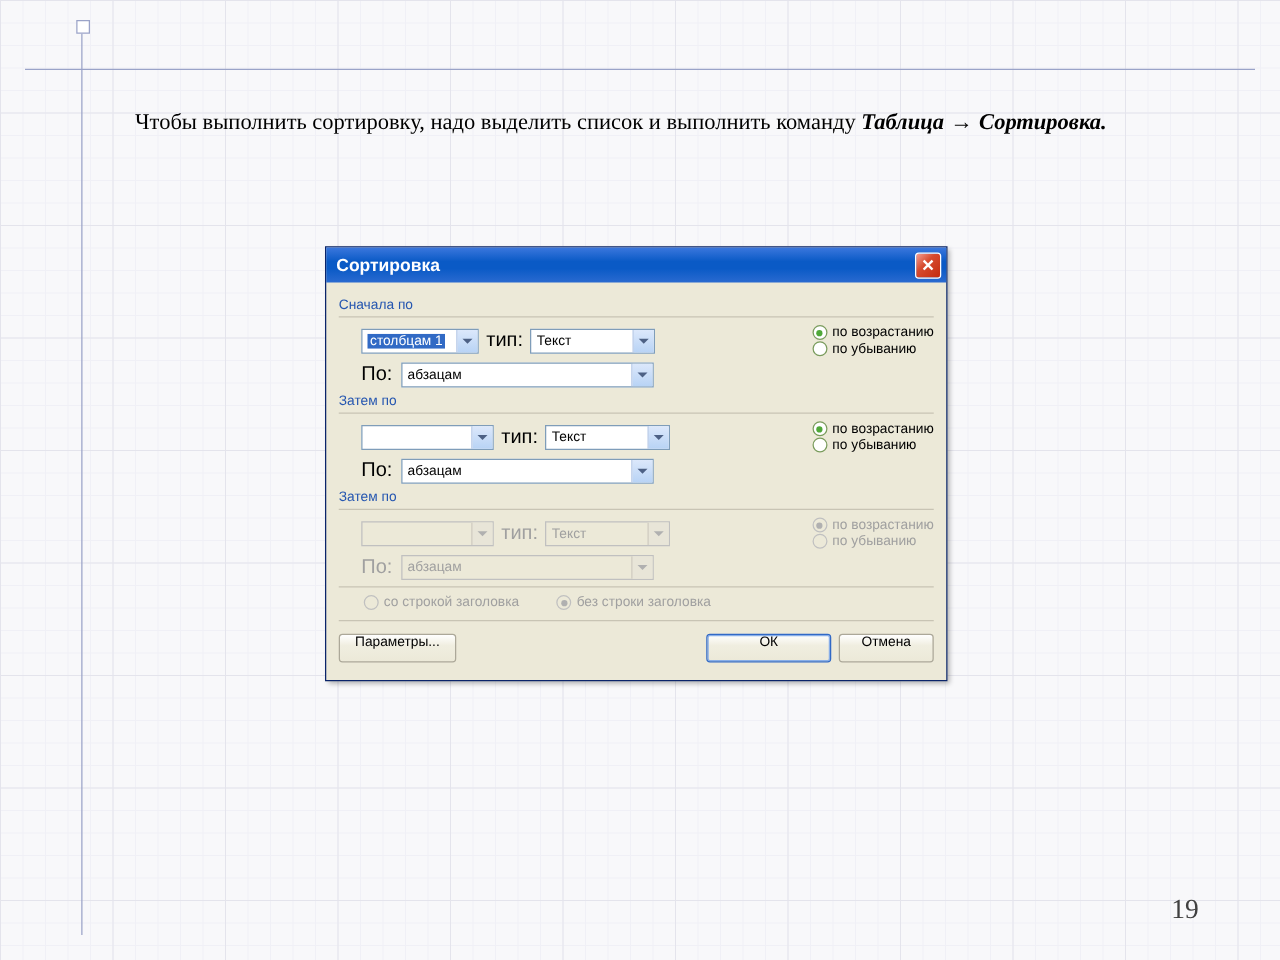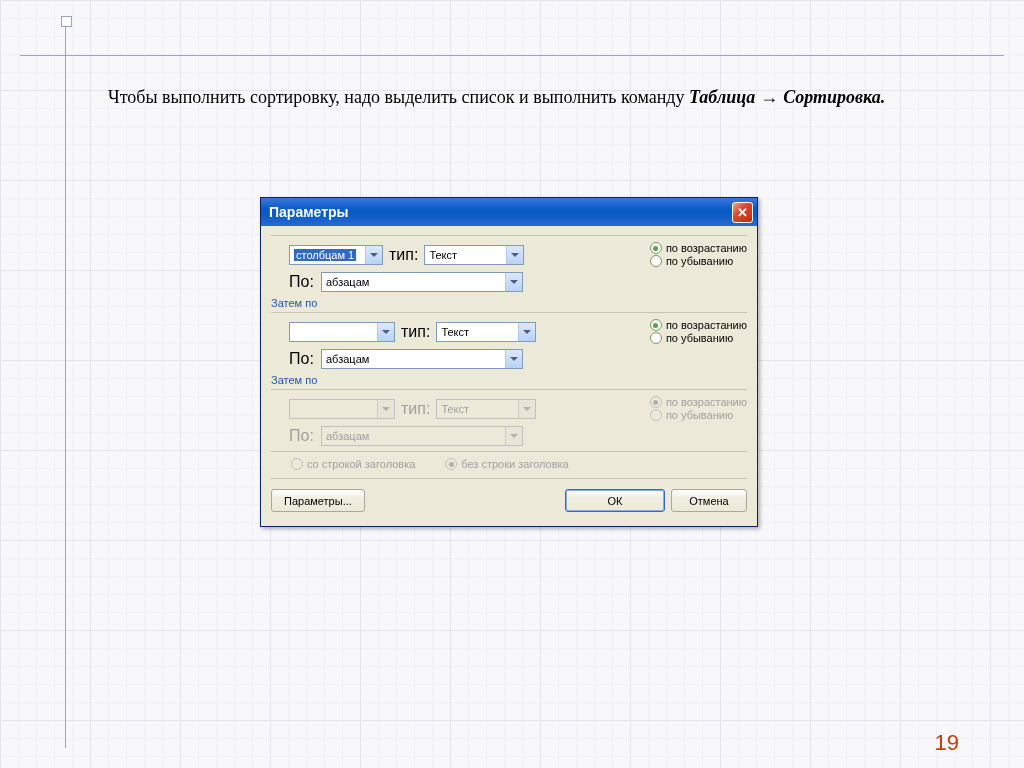--- a/index.html
+++ b/index.html
@@ -31,22 +31,22 @@
       right: 55px;
       font-family: "Times New Roman", serif;
       font-size: 18px;
       color: #000;
       line-height: 1.4;
       text-align: justify;
     }
     .instruction .cmd { font-style: italic; font-weight: bold; }
     .arrow-sym { font-family: Arial; }
     .page-num {
-      position:absolute; bottom:12px; right:65px;
-      font-family:Liberation Sans, sans-serif; font-size:22px; color:#c2410c;
+      position:absolute; bottom:28px; right:65px;
+      font-family:Liberation Serif, serif; font-size:22px; color:#404040;
     }
 
     .dialog {
       position: absolute;
       left: 260px;
       top: 197px;
       width: 498px;
       background: #ece9d8;
       border: 1px solid #0a246a;
       box-shadow: 2px 2px 4px rgba(0,0,0,.3);
@@ -115,47 +115,48 @@
     .list-row { display:flex; gap:30px; padding-left:20px; margin-bottom:8px; margin-top:0;}
 
     .btn-bar { display:flex; padding:4px 0 6px 0; gap:6px; align-items:center;}
     .btn {
       height:23px; padding:0 12px;
       background:linear-gradient(#fff,#f0eee0 40%,#ece9d8);
       border:1px solid #aca899;
       border-radius:3px;
       font-size:11px;
       cursor:pointer;
-      display:flex;align-items:center;
+      display:flex;
     }
     .btn.default{ border:1px solid #3169c6; box-shadow:inset 0 0 0 1px #88aee8;}
     .spacer{flex:1;}
   </style>
 </head>
 <body>
 
 <div class="grid-bg"></div>
 <div class="line-h"></div>
 <div class="line-v"></div>
 
 <div class="instruction">
   <span>Чтобы выполнить сортировку, надо выделить список и выполнить команду </span><span class="cmd">Таблица</span><span class="cmd arrow-sym"> → </span><span class="cmd">Сортировка.</span>
 </div>
 
 <div class="page-num">19</div>
 
 <div class="dialog">
   <div class="titlebar">
-    <span class="titlebar-text">Параметры</span>
+    <span class="titlebar-text">Сортировка</span>
     <div class="close-btn">
       <span>✕</span>
     </div>
   </div>
   <div class="dlg-body">
 
+    <div class="grp-label">Сначала по</div>
     <div class="grp-sep"></div>
     <div class="row indent">
       <div class="combo" style="width:94px">
         <span class="val"><span class="sel">столбцам 1</span></span>
         <div class="combo-btn">
             <div class="chev"></div>
           </div>
       </div>
       <span class="lbl">тип:</span>
       <div class="combo" style="width:100px">

